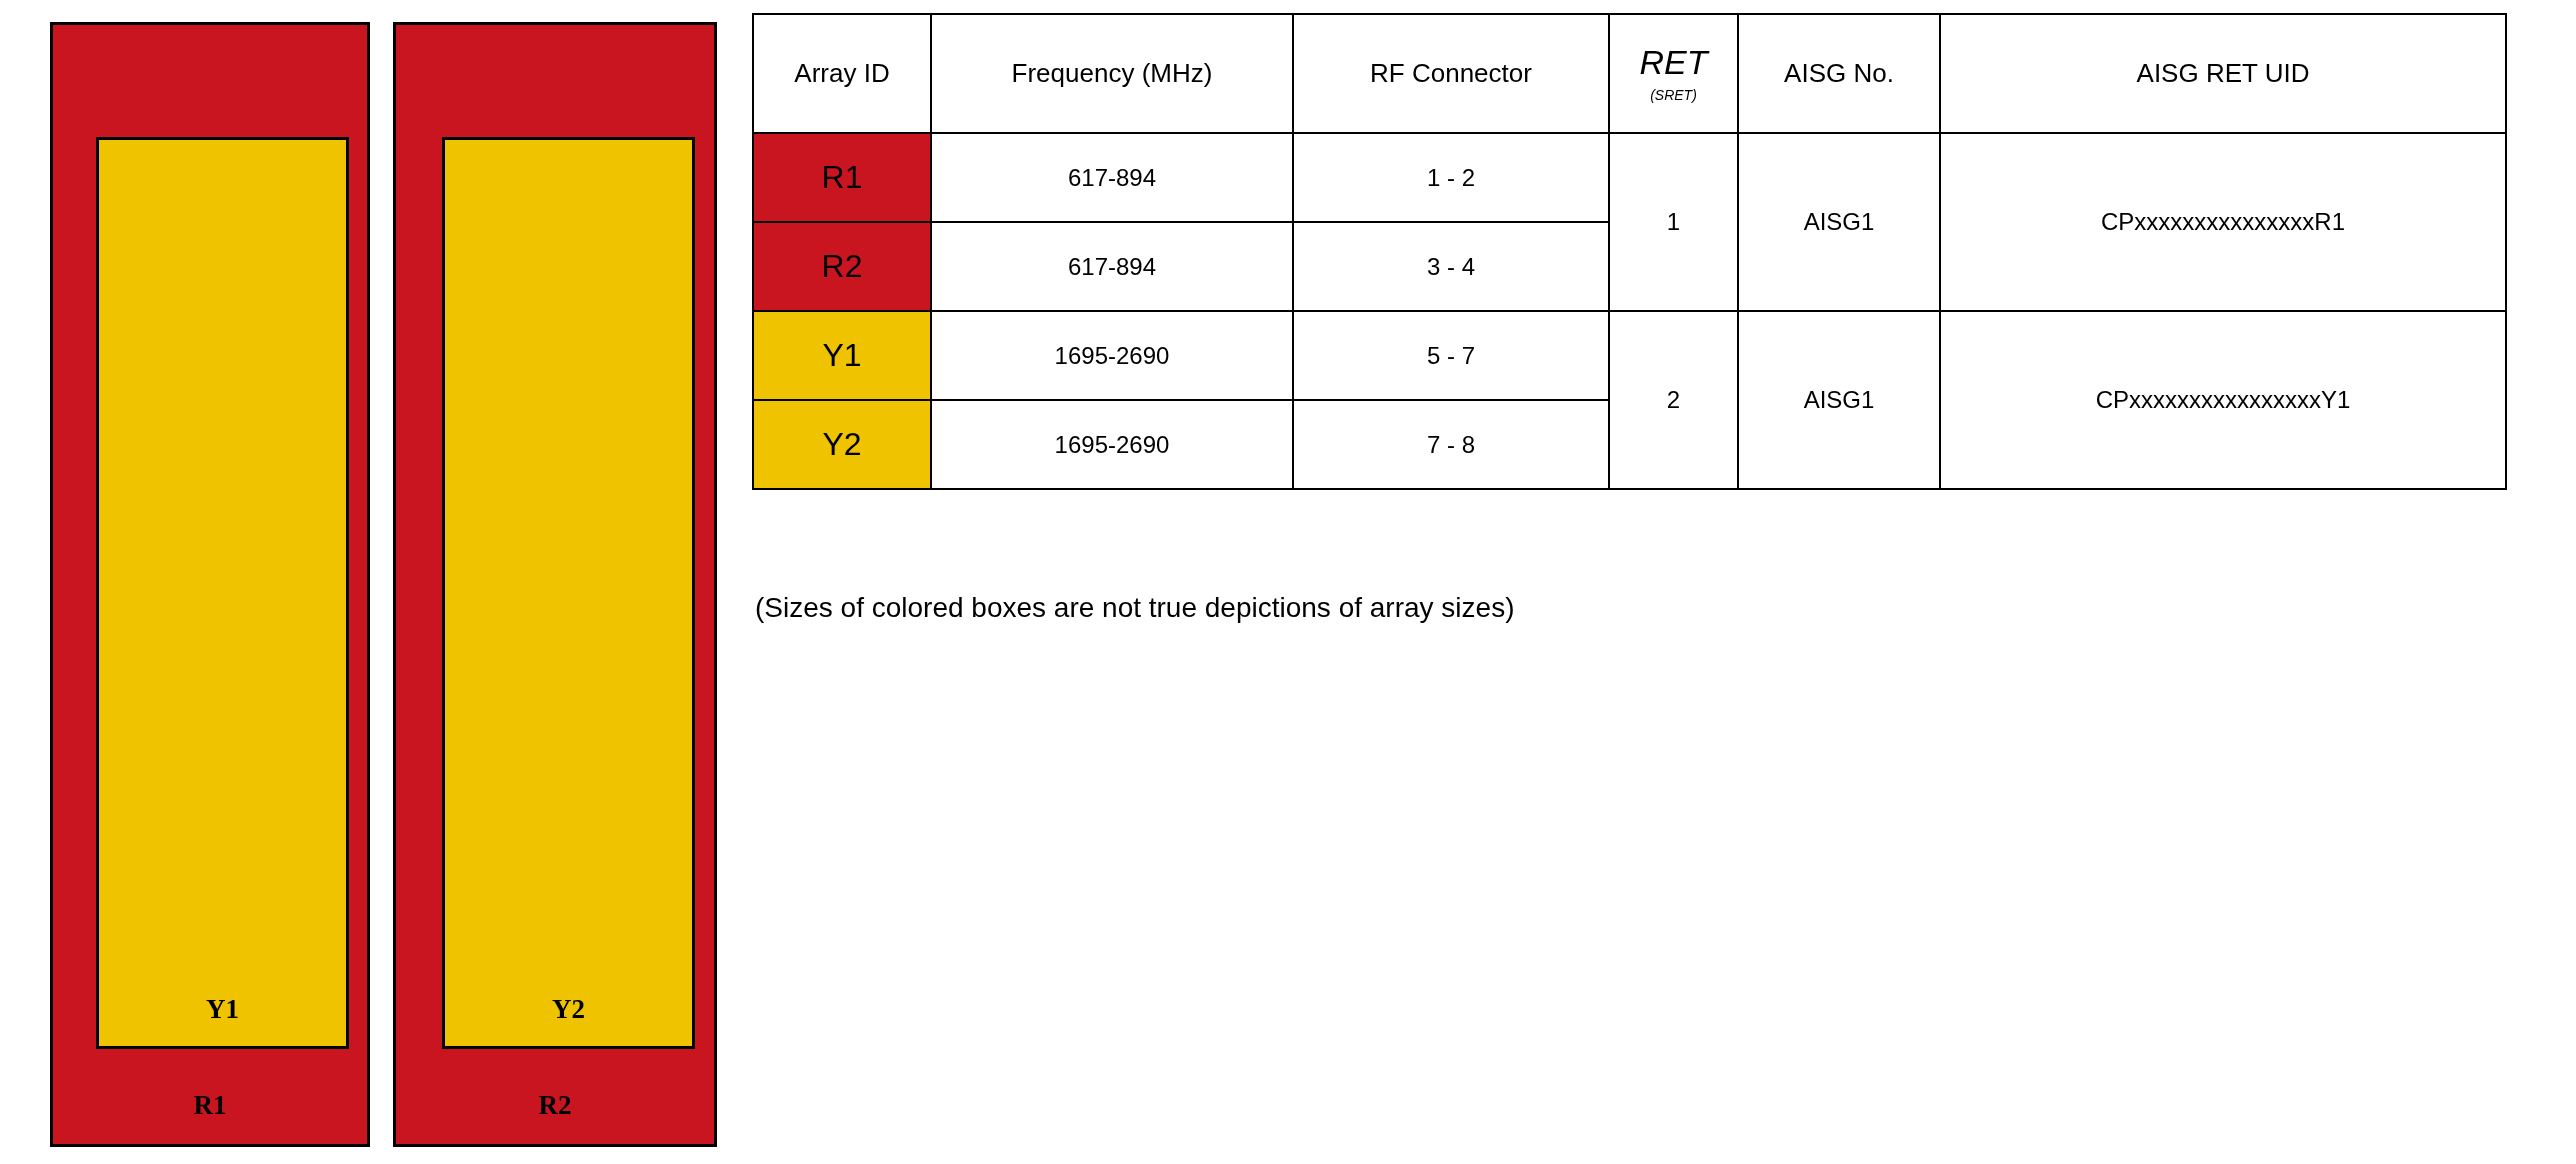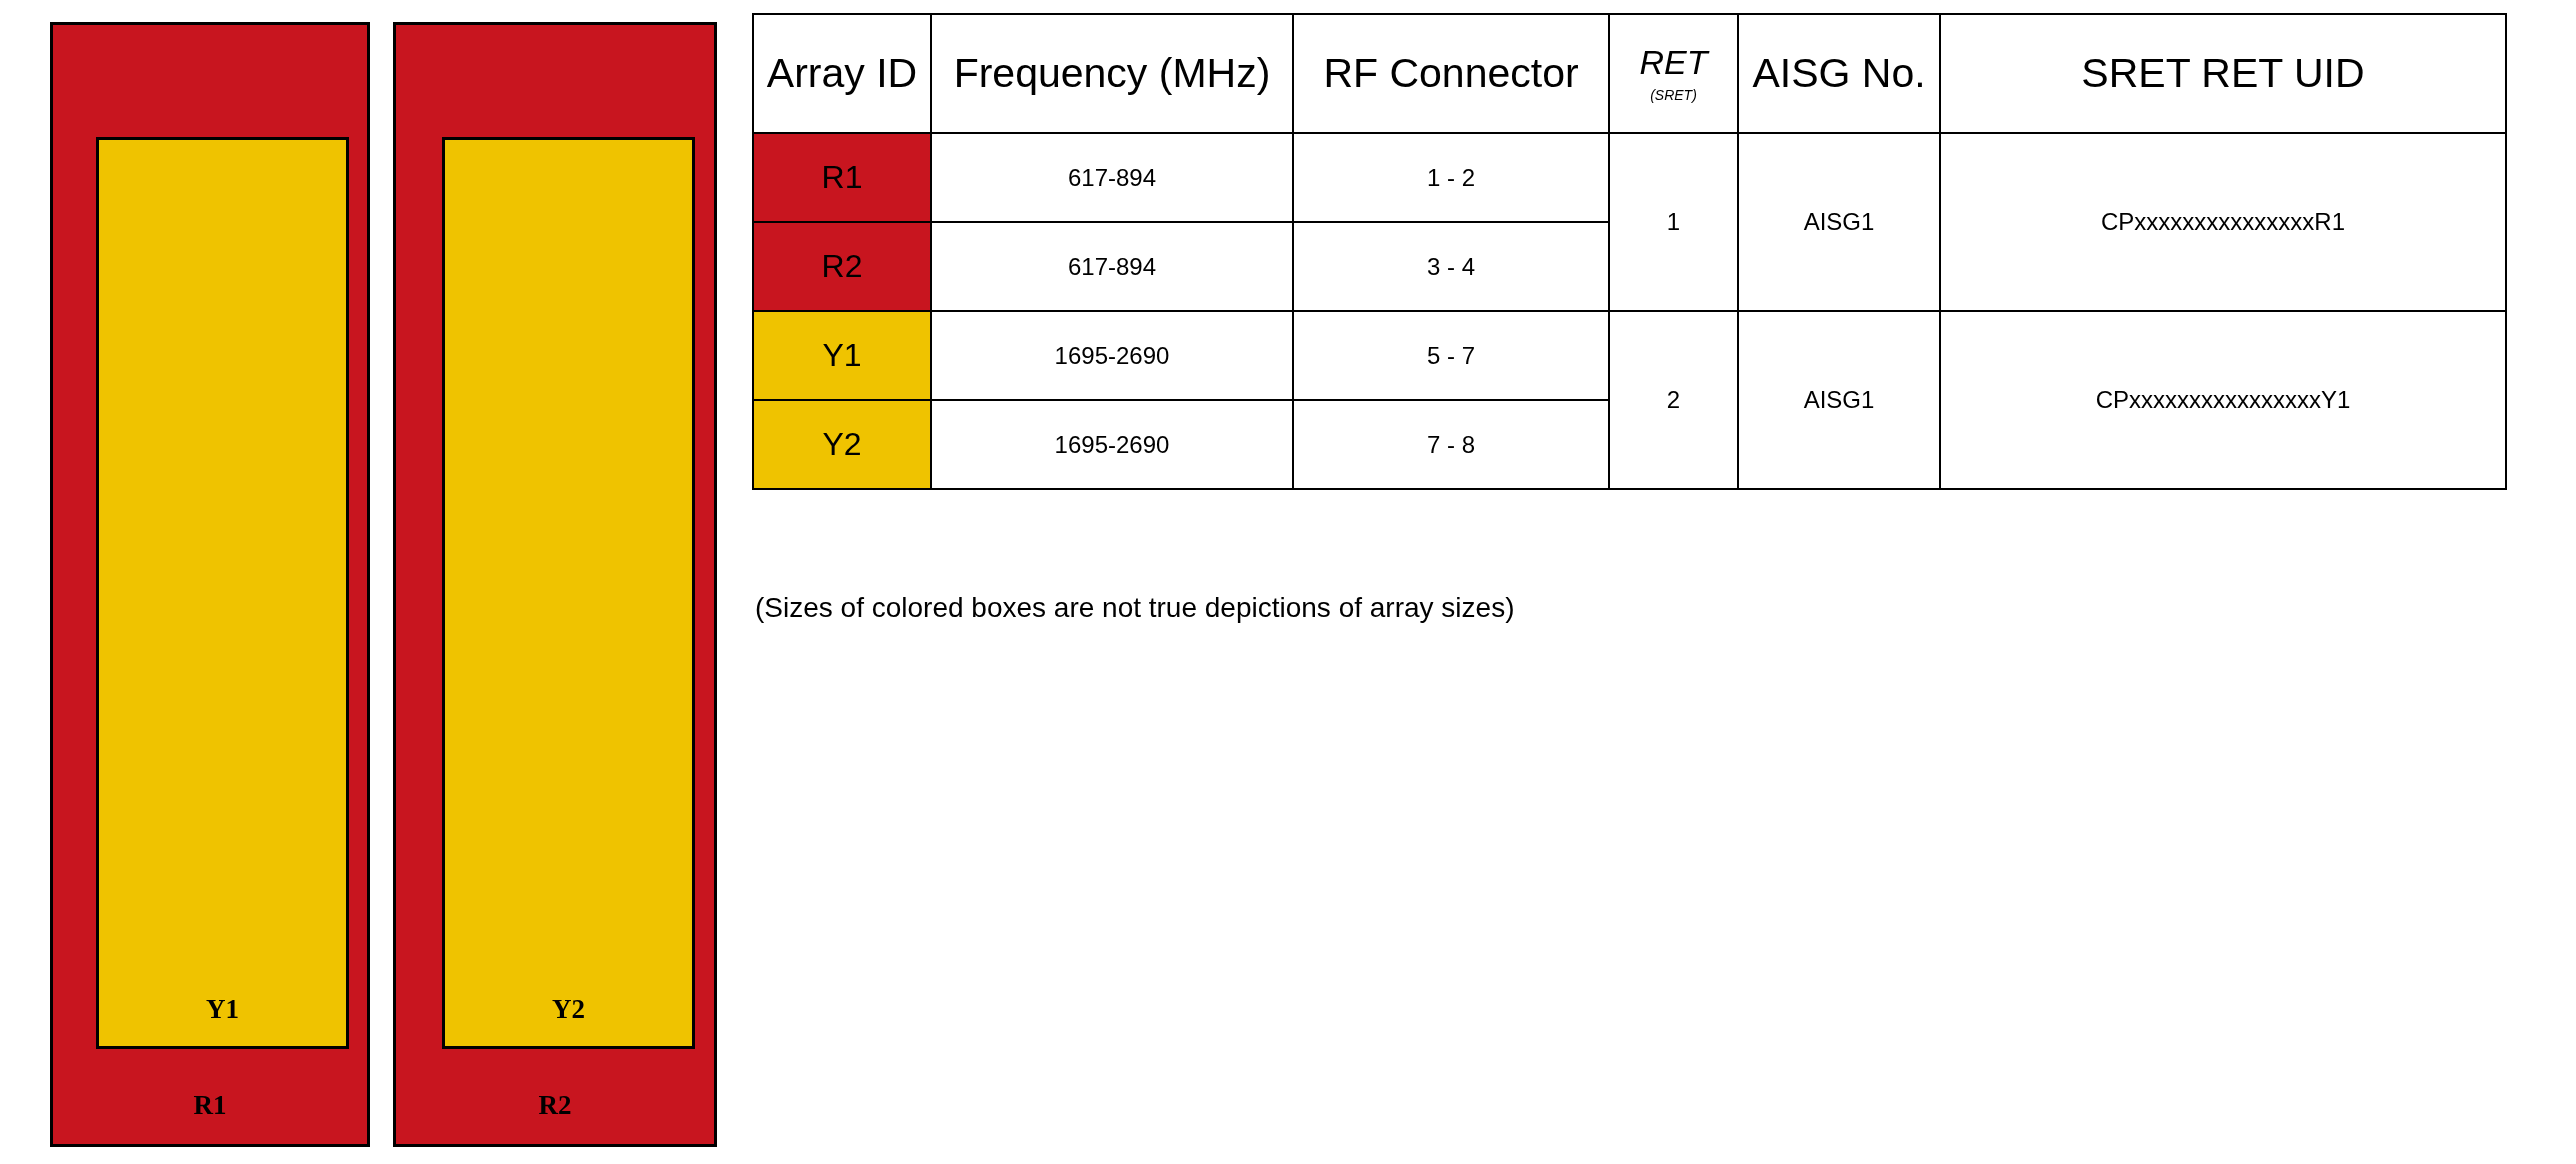--- a/index.html
+++ b/index.html
@@ -68,21 +68,21 @@
   }
 
   
   .col-array { width:178px; }
   .col-freq  { width:362px; }
   .col-rf    { width:316px; }
   .col-ret   { width:129px; }
   .col-aisg  { width:202px; }
   .col-uid   { width:566px; }
 
-  thead th { height:117px; font-size:41px; }
+  thead th { height:117px; font-size:26px; }
   thead th.ret-head { font-size:34px; line-height:1.05;font-style:italic; }
   thead th.ret-head .ret-sub { display:block; font-size:14px; margin-top:7px; }
 
   tbody td { height:87px; font-size:24px; }
   tbody td.array-id { font-size:32px; }
   td.cell-red    { background:#C8151F; }
   td.cell-yellow { background:#EFC300; }
 
   
   tr.group-end > td { border-bottom-width:5.3px; }
@@ -130,21 +130,21 @@
   <thead>
     <tr>
       <th>Array ID</th>
       <th>Frequency (MHz)</th>
       <th>RF Connector</th>
       <th class="ret-head">
         <span>RET</span>
         <span class="ret-sub">(SRET)</span>
       </th>
       <th>AISG No.</th>
-      <th>SRET RET UID</th>
+      <th>AISG RET UID</th>
     </tr>
   </thead>
   <tbody>
     <tr>
       <td class="array-id cell-red">R1</td>
       <td>617-894</td>
       <td>1 - 2</td>
       <td rowspan="2">1</td>
       <td rowspan="2">AISG1</td>
       <td rowspan="2">CPxxxxxxxxxxxxxxxR1</td>

